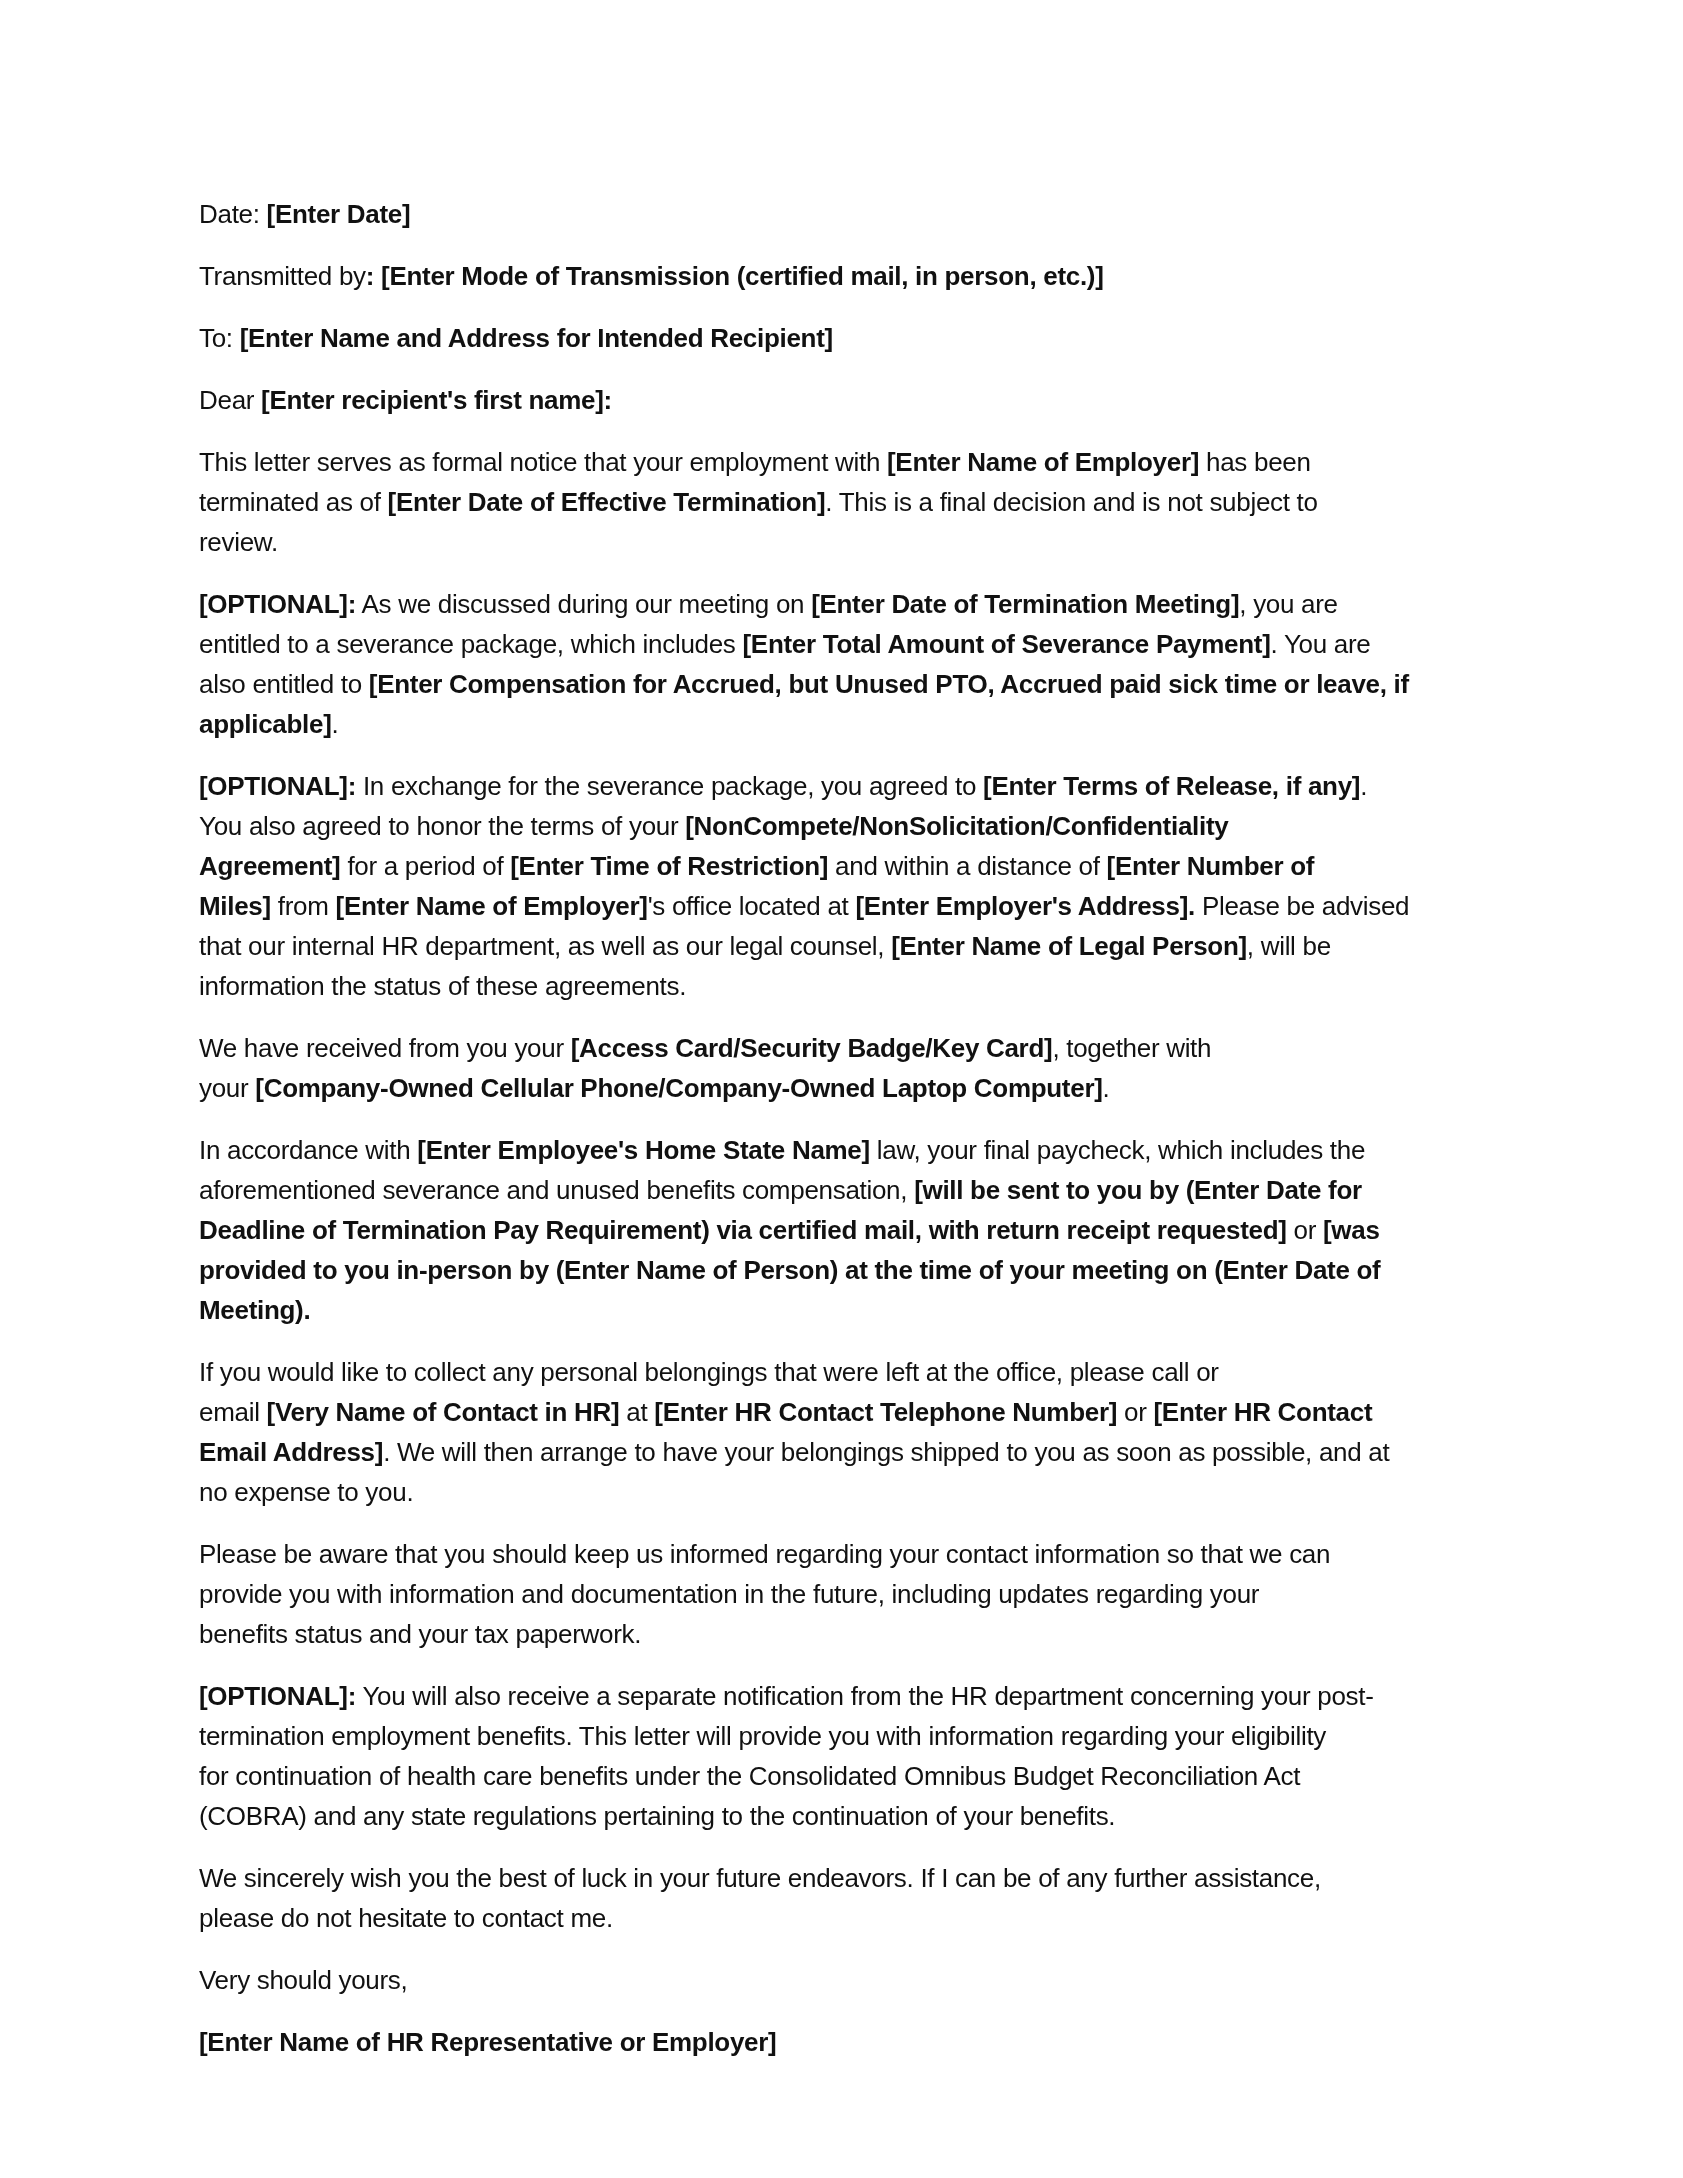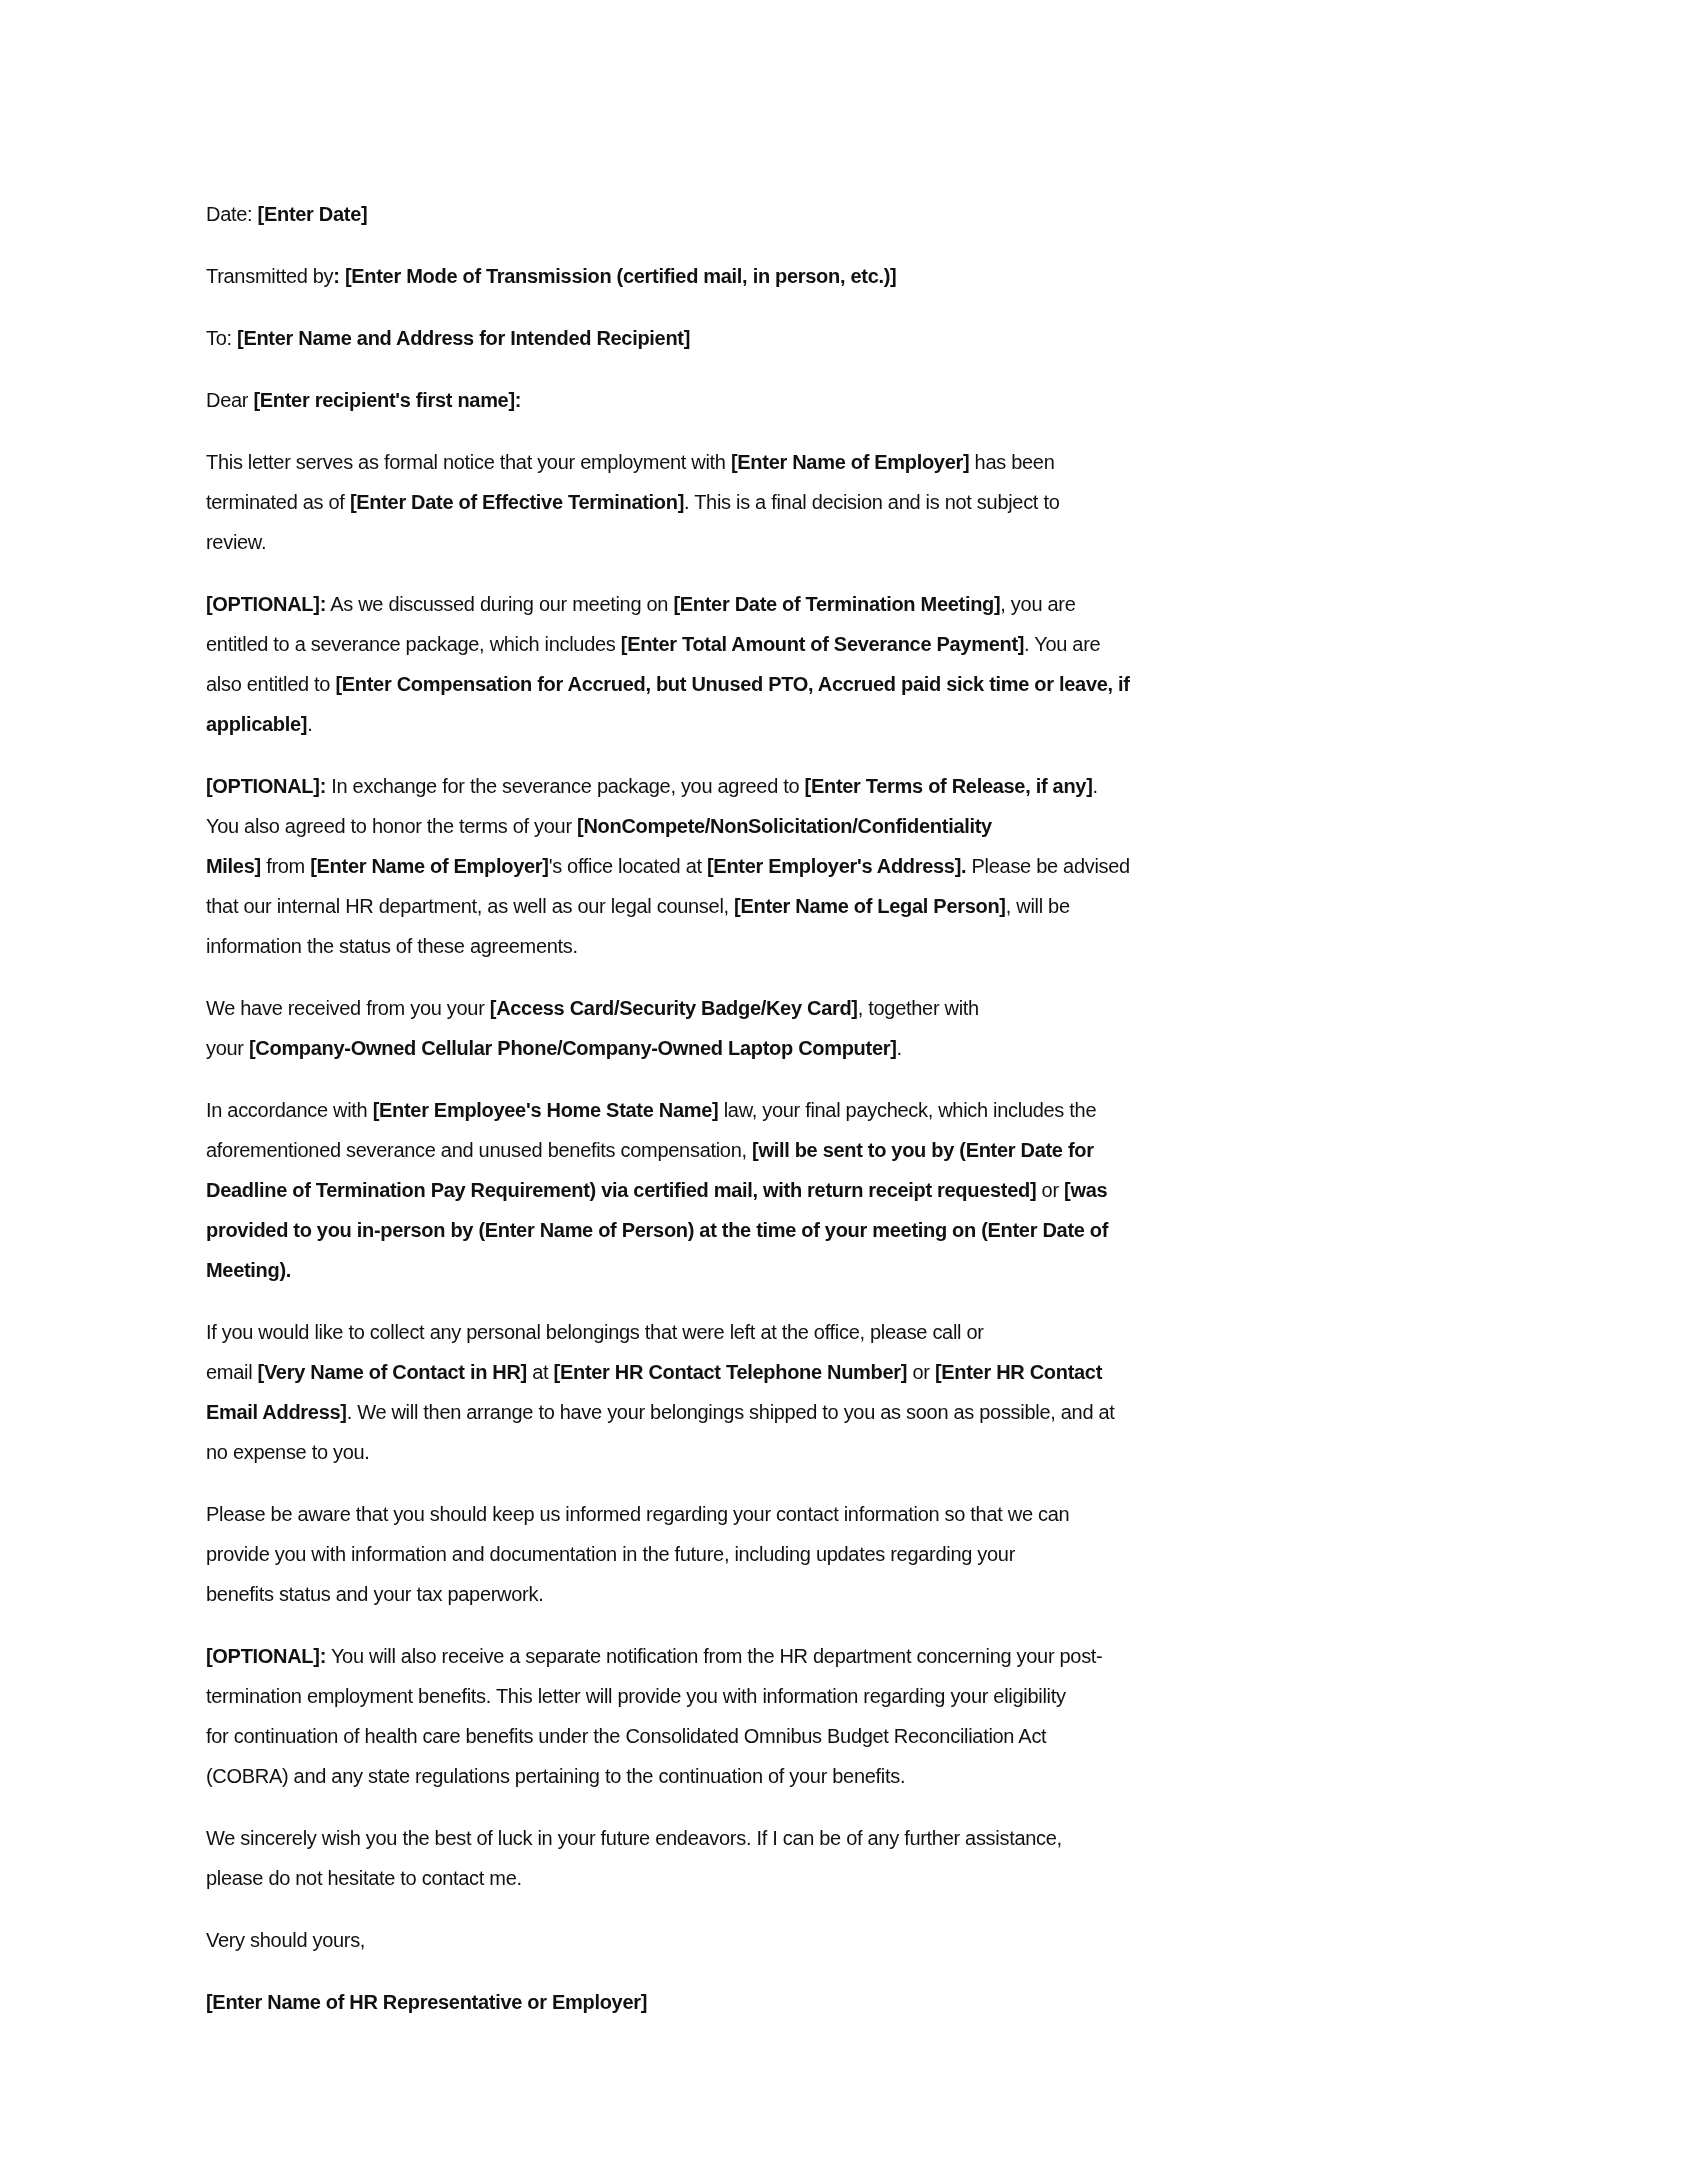--- a/index.html
+++ b/index.html
@@ -15,23 +15,23 @@
       color: #111111;
       font-family: "Liberation Sans", "DejaVu Sans", sans-serif;
     }
     .page {
       position: absolute;
       left: 198px;
       top: 194px;
       width: 1287px;
     }
     .para {
-      font-size: 20px;
+      font-size: 26px;
       line-height: 40px;
-      margin: 0 0 22px 8px;
+      margin: 0 0 22px 1px;
       letter-spacing: -0.3px;
       word-spacing: 0px;
     }
     .para b { font-weight: bold; }
     .line { display: block; white-space: nowrap; }
   </style>
 </head>
 <body>
 
 <div class="page" id="letter">
@@ -54,20 +54,21 @@
     </div>
     <div class="para">
       <span class="line"><b>[OPTIONAL]:</b><span> As we discussed during our meeting on </span><b>[Enter Date of Termination Meeting]</b><span>, you are</span></span>
       <span class="line"><span>entitled to a severance package, which includes </span><b>[Enter Total Amount of Severance Payment]</b><span>. You are</span></span>
       <span class="line"><span>also entitled to </span><b>[Enter Compensation for Accrued, but Unused PTO, Accrued paid sick time or leave, if</b></span>
       <span class="line"><b>applicable]</b><span>.</span></span>
     </div>
     <div class="para">
       <span class="line"><b>[OPTIONAL]:</b><span> In exchange for the severance package, you agreed to </span><b>[Enter Terms of Release, if any]</b><span>.</span></span>
       <span class="line"><span>You also agreed to honor the terms of your </span><b>[NonCompete/NonSolicitation/Confidentiality</b></span>
+      <span class="line"><b>Agreement]</b><span> for a period of </span><b>[Enter Time of Restriction]</b><span> and within a distance of </span><b>[Enter Number of</b></span>
       <span class="line"><b>Miles]</b><span> from </span><b>[Enter Name of Employer]</b><span>'s office located at </span><b>[Enter Employer's Address].</b><span> Please be advised</span></span>
       <span class="line"><span>that our internal HR department, as well as our legal counsel, </span><b>[Enter Name of Legal Person]</b><span>, will be</span></span>
       <span class="line"><span>information the status of these agreements.</span></span>
     </div>
     <div class="para">
       <span class="line"><span>We have received from you your </span><b>[Access Card/Security Badge/Key Card]</b><span>, together with</span></span>
       <span class="line"><span>your </span><b>[Company-Owned Cellular Phone/Company-Owned Laptop Computer]</b><span>.</span></span>
     </div>
     <div class="para">
       <span class="line"><span>In accordance with </span><b>[Enter Employee's Home State Name]</b><span> law, your final paycheck, which includes the</span></span>

